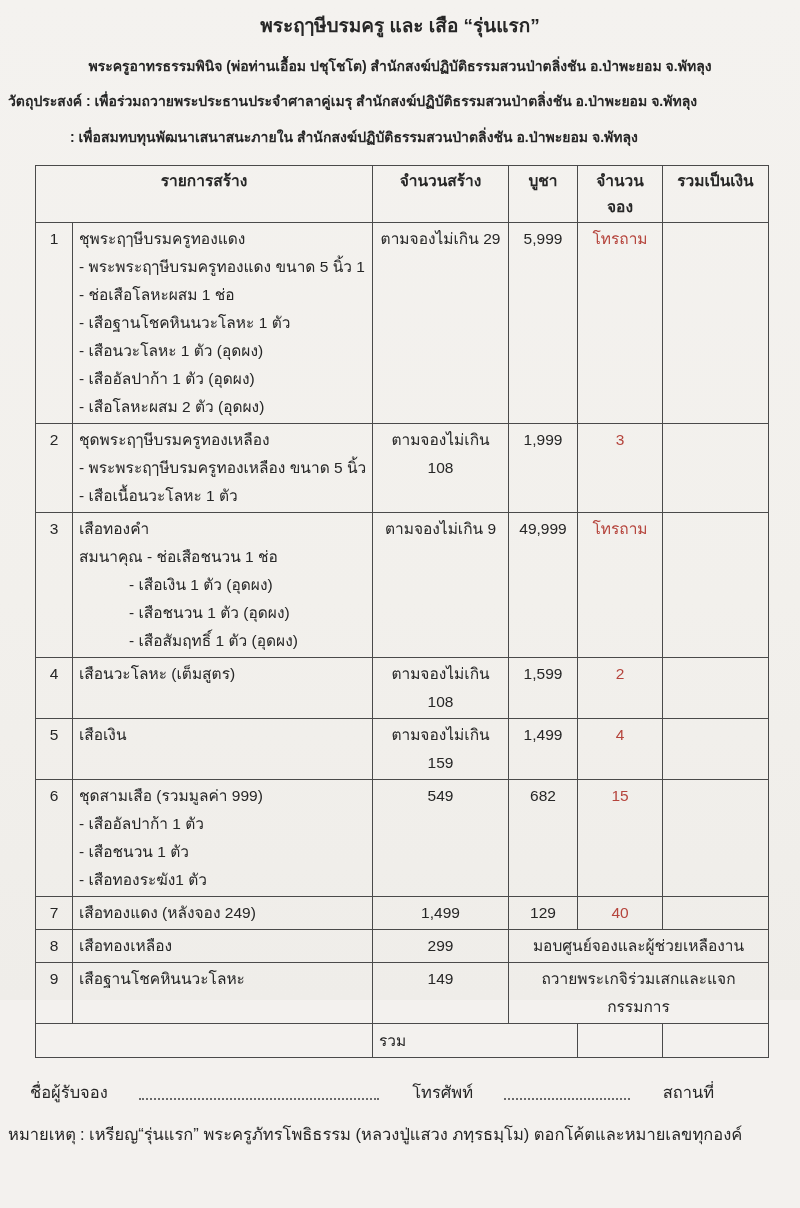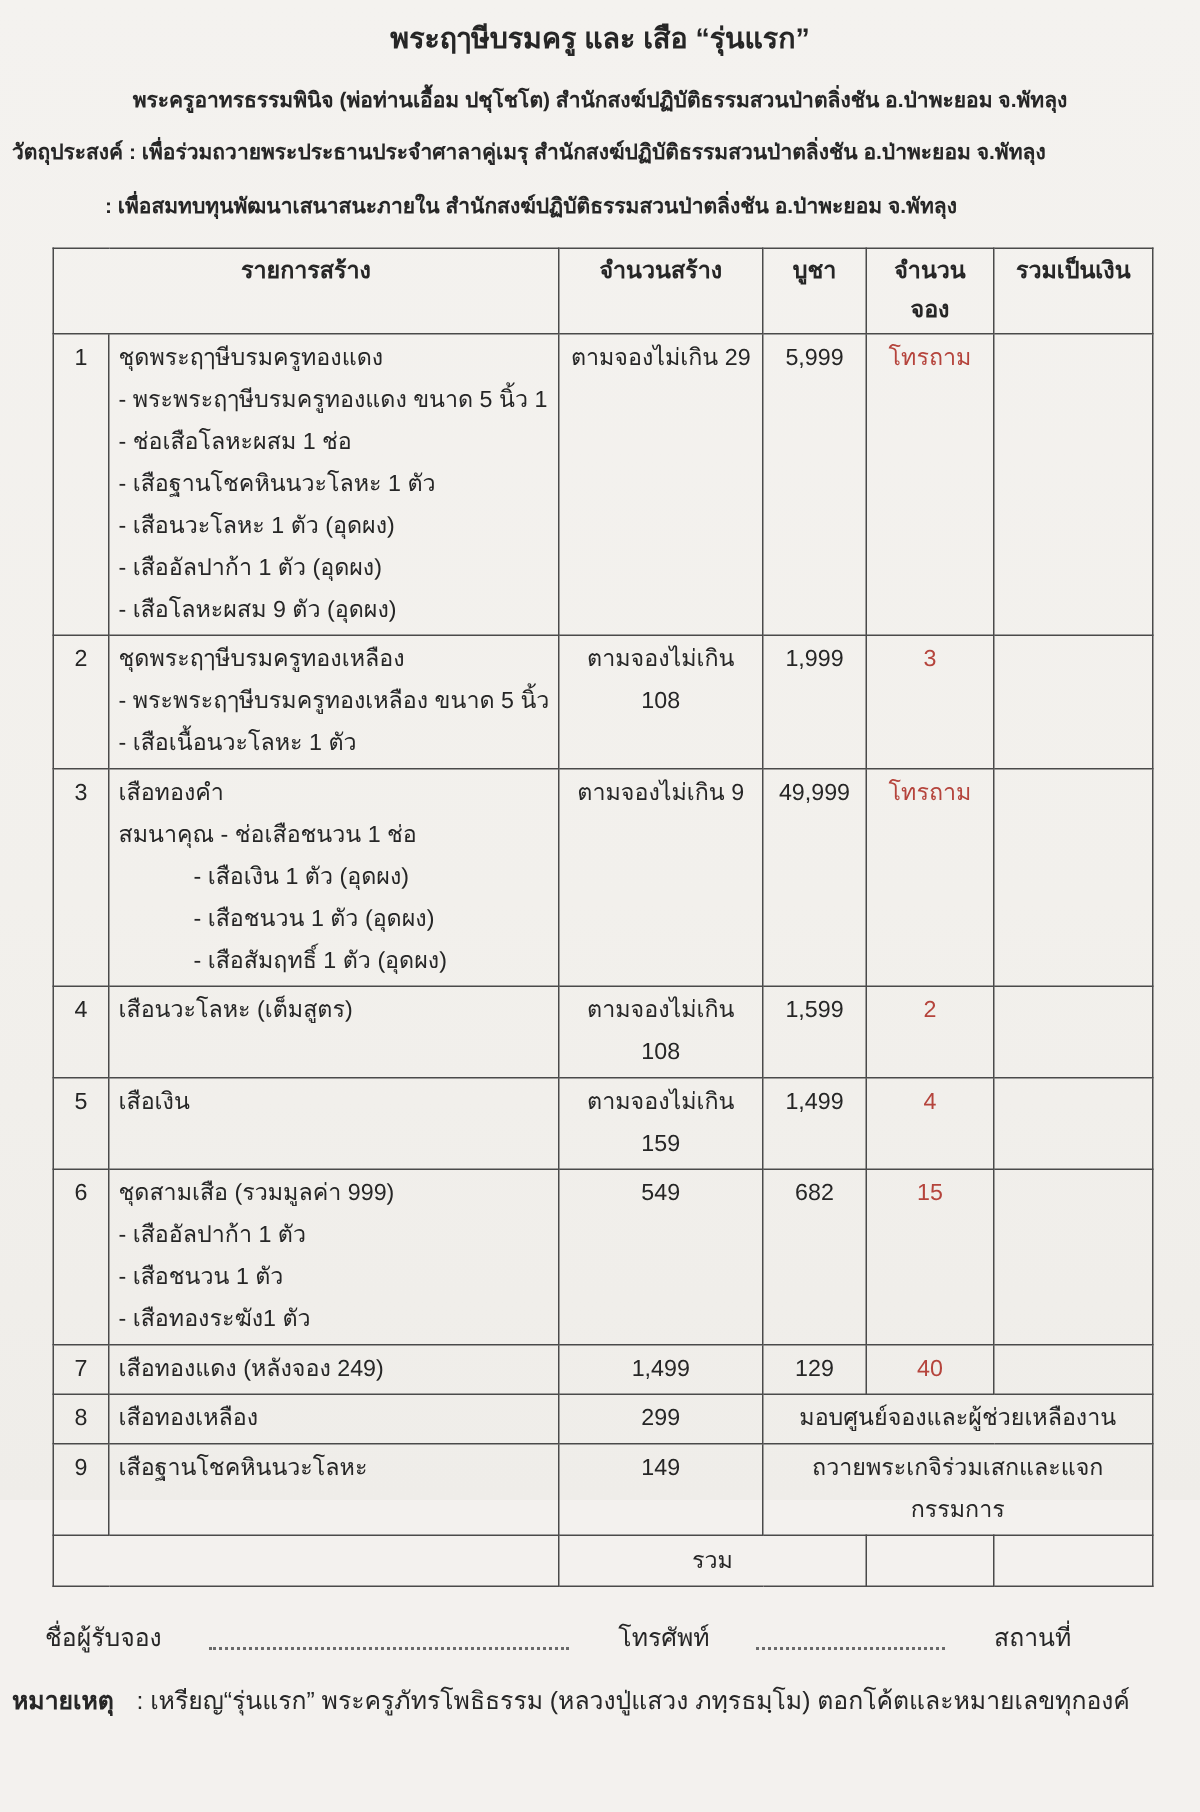--- a/index.html
+++ b/index.html
@@ -34,37 +34,37 @@
   }
   table.order th{font-weight:600;text-align:center;line-height:26px;}
   td.cno{text-align:center;padding-left:2px;padding-right:2px;}
   td.cqty,td.cprice{text-align:center;}
   td.cbook{text-align:center;color:#b5443c;font-weight:600;}
   td.cnote{text-align:center;}
   .dline{white-space:nowrap;overflow:hidden;}
   .ind{padding-left:50px;}
   tr.sumrow td{height:29px;line-height:29px;}
   td.noborder{border:none;background:transparent;}
-  td.sumcell{text-align:center;font-weight:600;}
+  td.sumcell{font-weight:600;}
   
   .signrow{
     display:flex;align-items:flex-end;
     margin:22px 12px 0 30px;
     font-size:16.5px;line-height:22px;gap:30px;
   }
   .signrow .lbl{white-space:nowrap;}
   .dots{border-bottom:2px dotted #6a6a6a;height:18px;margin:0 3px 3px 1px;}
   .d1{width:245px;}
   .d2{width:128px;}
   .d3{flex:1;}
   .gap{width:10px;}
   
   .notes{margin:16px 8px 0 8px;font-size:16.5px;line-height:30px;}
   .note-line{margin:0;}
-  .note-first .nlabel{font-weight:bold;margin-right:15px;}
+  .note-first .nlabel{font-weight:normal;margin-right:4px;}
 </style>
 </head>
 <body>
 
 <div class="page">
 
   <div class="hdr">
     <div class="title">พระฤๅษีบรมครู และ เสือ “รุ่นแรก”</div>
     <div class="subtitle">พระครูอาทรธรรมพินิจ (พ่อท่านเอื้อม ปชุโชโต) สำนักสงฆ์ปฏิบัติธรรมสวนป่าตลิ่งชัน อ.ป่าพะยอม จ.พัทลุง</div>
     <div class="purpose-line"><span>วัตถุประสงค์</span> <span>: เพื่อร่วมถวายพระประธานประจำศาลาคู่เมรุ สำนักสงฆ์ปฏิบัติธรรมสวนป่าตลิ่งชัน อ.ป่าพะยอม จ.พัทลุง</span></div>
@@ -85,27 +85,27 @@
       <th colspan="2">รายการสร้าง</th>
       <th>จำนวนสร้าง</th>
       <th>บูชา</th>
       <th>จำนวนจอง</th>
       <th>รวมเป็นเงิน</th>
     </tr>
 
     <tr>
       <td class="cno">1</td>
       <td>
-        <div class="dline">ชุดพระฤๅษีบรมครูทองแดง</div>
+        <div class="dline">ชุพระฤๅษีบรมครูทองแดง</div>
         <div class="dline">- พระพระฤๅษีบรมครูทองแดง ขนาด 5 นิ้ว 1 องค์</div>
         <div class="dline">- ช่อเสือโลหะผสม 1 ช่อ</div>
         <div class="dline">- เสือฐานโชคหินนวะโลหะ 1 ตัว</div>
         <div class="dline">- เสือนวะโลหะ 1 ตัว (อุดผง)</div>
         <div class="dline">- เสืออัลปาก้า 1 ตัว (อุดผง)</div>
-        <div class="dline">- เสือโลหะผสม 9 ตัว (อุดผง)</div>
+        <div class="dline">- เสือโลหะผสม 2 ตัว (อุดผง)</div>
       </td>
       <td class="cqty">ตามจองไม่เกิน 29</td>
       <td class="cprice">5,999</td>
       <td class="cbook">โทรถาม</td>
       <td></td>
     </tr>
 
     <tr>
       <td class="cno">2</td>
       <td>

